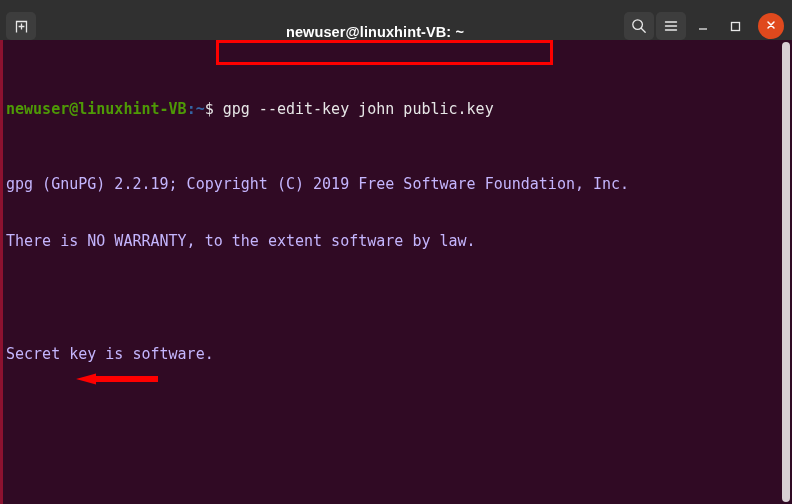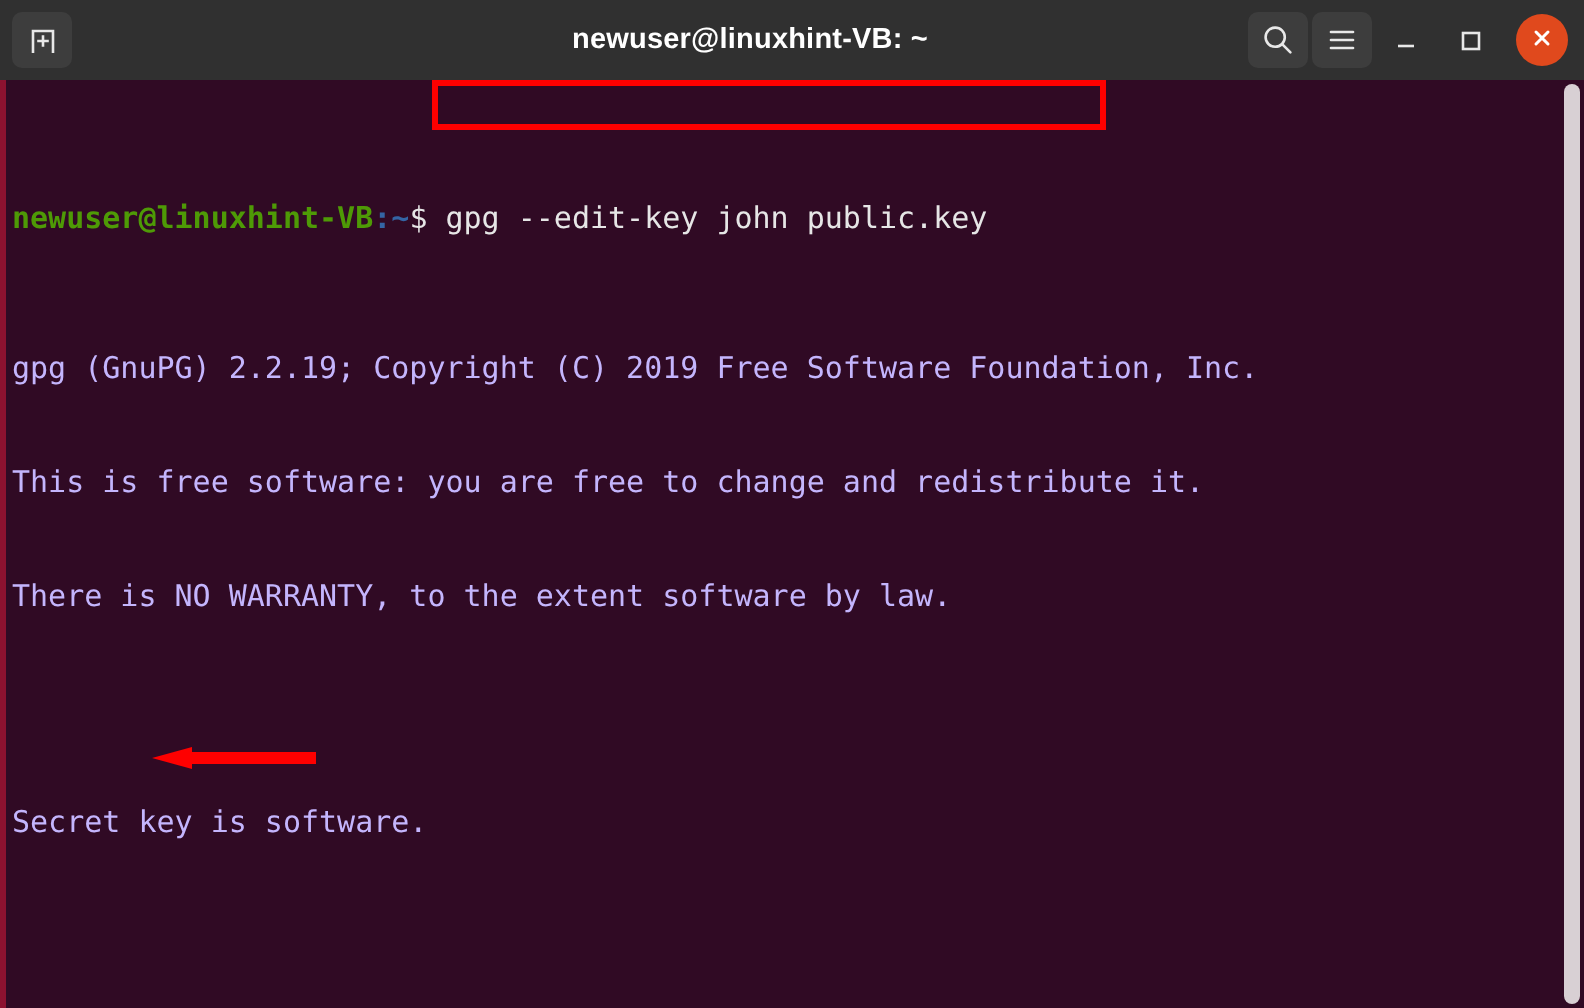--- a/index.html
+++ b/index.html
@@ -17,21 +17,21 @@
   }
 
   
   .titlebar {
     position: absolute;
     left: 0; top: 0;
     width: 792px;
     height: 40px;
     background: #303030;
     display: flex;
-    align-items: center;
+    align-items: flex-end;
     box-sizing: border-box;
     padding: 0 6px 0 6px;
   }
   .tb-left {
     display: flex;
     align-items: center;
     width: 120px;
   }
   .tb-title {
     flex: 1;
@@ -201,21 +201,20 @@
     </div>
   </div>
 
   <div class="terminal"></div>
 
   <div class="screen">
 
     <div class="ln"><span class="c-green">newuser@linuxhint-VB</span><span class="c-blue">:</span><span class="c-blue">~</span><span class="c-white">$</span><span class="c-white"> </span><span class="c-white">gpg --edit-key john public.key</span></div>
 
     <div class="ln c-text">gpg (GnuPG) 2.2.19; Copyright (C) 2019 Free Software Foundation, Inc.</div>
-    <div class="ln c-text">This is free software: you are free to change and redistribute it.</div>
     <div class="ln c-text">There is NO WARRANTY, to the extent software by law.</div>
     <div class="ln c-text"></div>
     <div class="ln c-text">Secret key is software.</div>
     <div class="ln c-text"></div>
     
     
     
     
     
     

